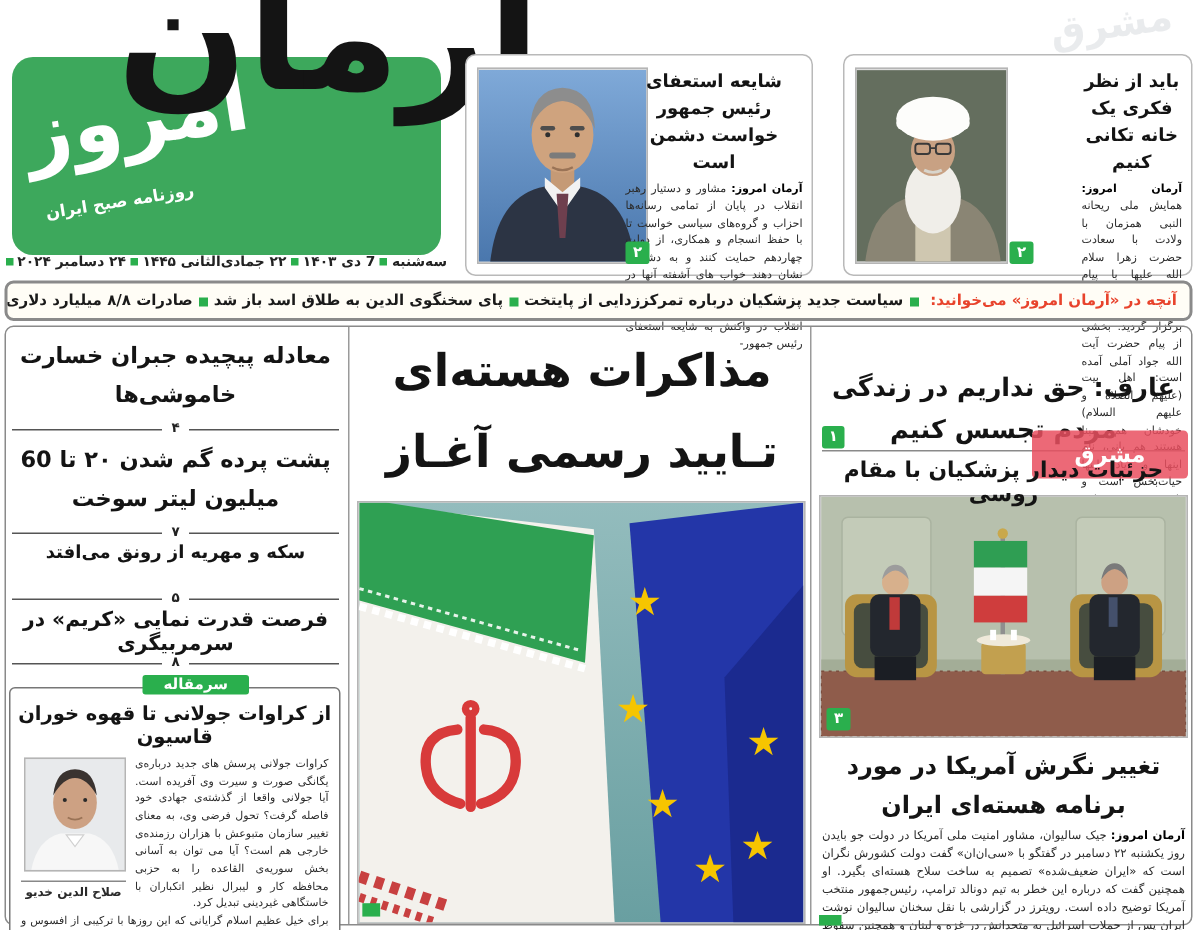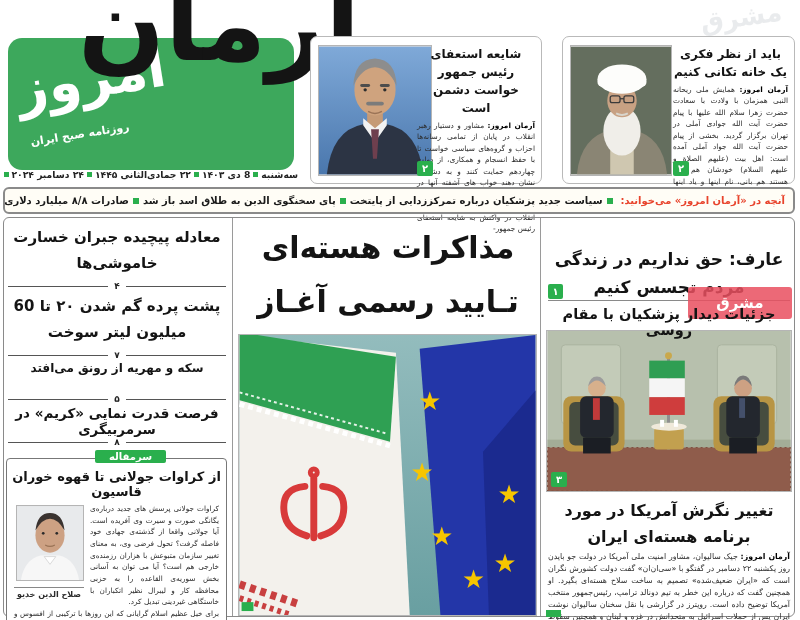--- a/index.html
+++ b/index.html
@@ -70,21 +70,21 @@
 
   <div class="abs" id="logo-green"></div>
   <div class="abs" id="logo-emrooz">امروز</div>
   <div class="abs" id="logo-tagline">روزنامه صبح ایران</div>
   <div class="abs" id="logo-arman">آرمان</div>
   <div class="abs" id="watermark-top">مشرق</div>
 
   <div class="abs" id="dateline">
     <span>سه‌شنبه</span>
       <i class="sq"></i>
-    <span>8 دی ۱۴۰۳</span>
+    <span>7 دی ۱۴۰۳</span>
       <i class="sq"></i>
     <span>۲۲ جمادی‌الثانی ۱۴۴۵</span>
       <i class="sq"></i>
     <span>۲۴ دسامبر ۲۰۲۴</span>
       <i class="sq"></i>
 
   </div>
 
   <div class="abs topbox" style="left:310px;top:36px;width:232px;height:148px;">
     <div class="abs photo-frame" style="left:7px;top:8px;width:114px;height:131px;">
@@ -129,21 +129,21 @@
         <ellipse cx="52" cy="86" rx="19" ry="25" fill="#f0eee9"></ellipse>
         <ellipse cx="52" cy="55" rx="15" ry="17" fill="#c8a183"></ellipse>
         <ellipse cx="52" cy="33" rx="25" ry="15" fill="#fdfdfb"></ellipse>
         <rect x="27" y="31" width="50" height="10" rx="5" fill="#fdfdfb"></rect>
         <rect x="40" y="50" width="10" height="7" rx="2" fill="none" stroke="#3a3a3a" stroke-width="1.3"></rect>
         <rect x="54" y="50" width="10" height="7" rx="2" fill="none" stroke="#3a3a3a" stroke-width="1.3"></rect>
         <line x1="50" y1="53" x2="54" y2="53" stroke="#3a3a3a" stroke-width="1.3"></line>
         <path d="M46,68 Q52,71 58,68" stroke="#d9d5cc" stroke-width="2" fill="none"></path>
       </svg>
     </div>
-    <div class="abs" style="right:6px;top:8px;width:115px;height:131px;">
+    <div class="abs" style="right:6px;top:8px;width:115px;height:131px;padding-left:48px;">
       <div class="hl">باید از نظر فکری یک خانه تکانی کنیم</div>
       <div class="body-text">
         <span class="lead">آرمان امروز:</span>
         <span>همایش ملی ریحانه النبی همزمان با ولادت با سعادت حضرت زهرا سلام الله علیها با پیام حضرت آیت الله جوادی آملی در تهران برگزار گردید. بخشی از پیام حضرت آیت الله جواد آملی آمده است: اهل بیت (علیهم الصلاة و علیهم السلام) خودشان هم مبنا هستند هم بانی، نام اینها و یاد اینها حیات‌بخش است و شیعه هم تشنه معارف اینهاست.</span>
       </div>
       <div class="pnum abs" style="left:0;bottom:0;">۲</div>
     </div>
   </div>
 
   <div class="abs" id="strip">

